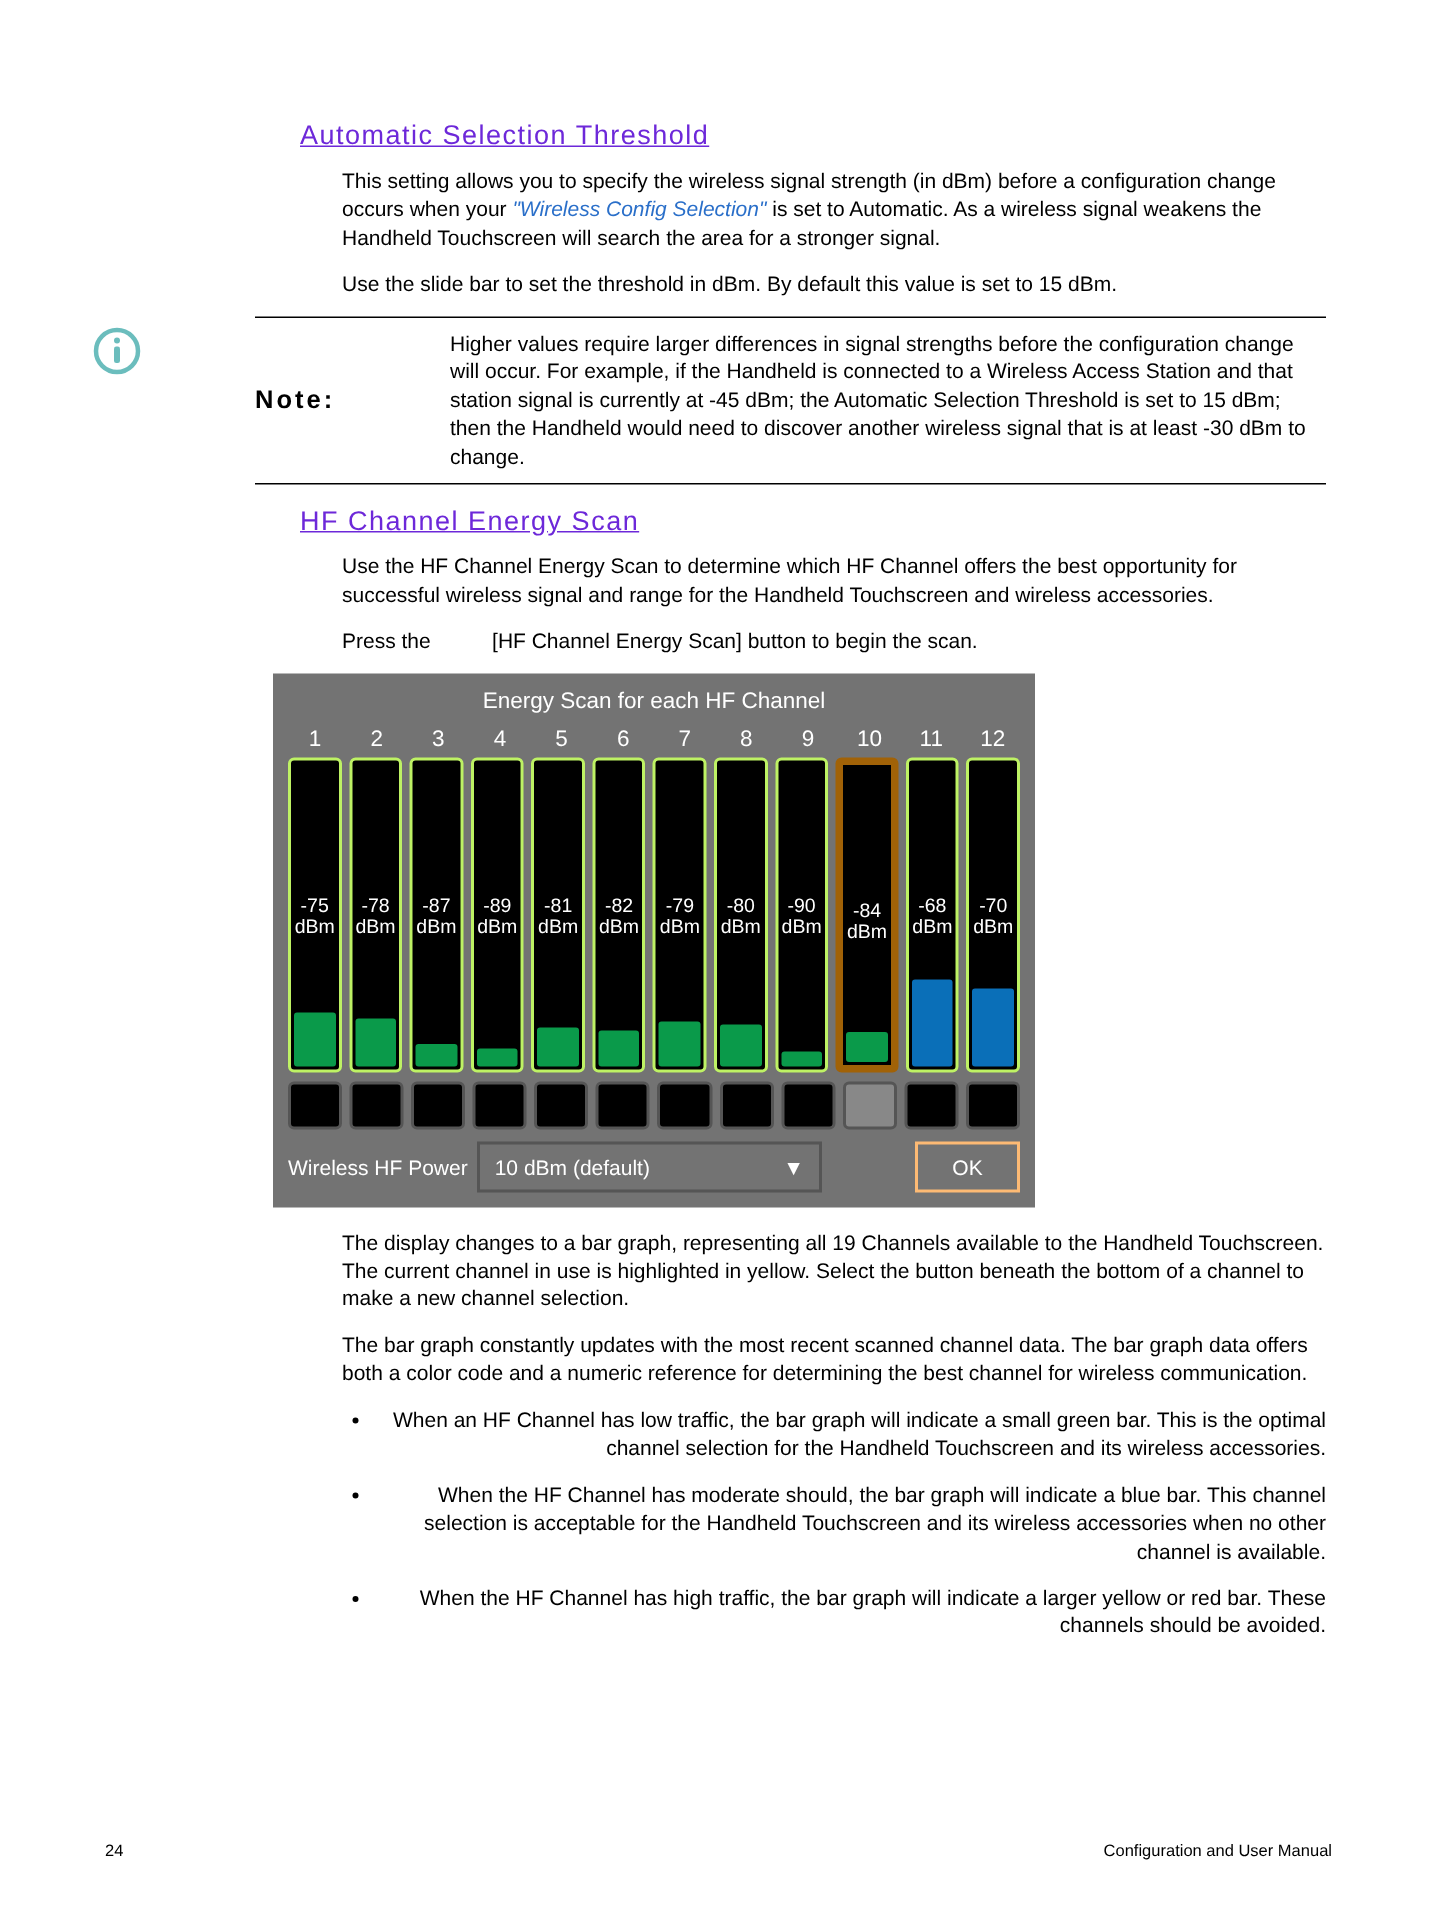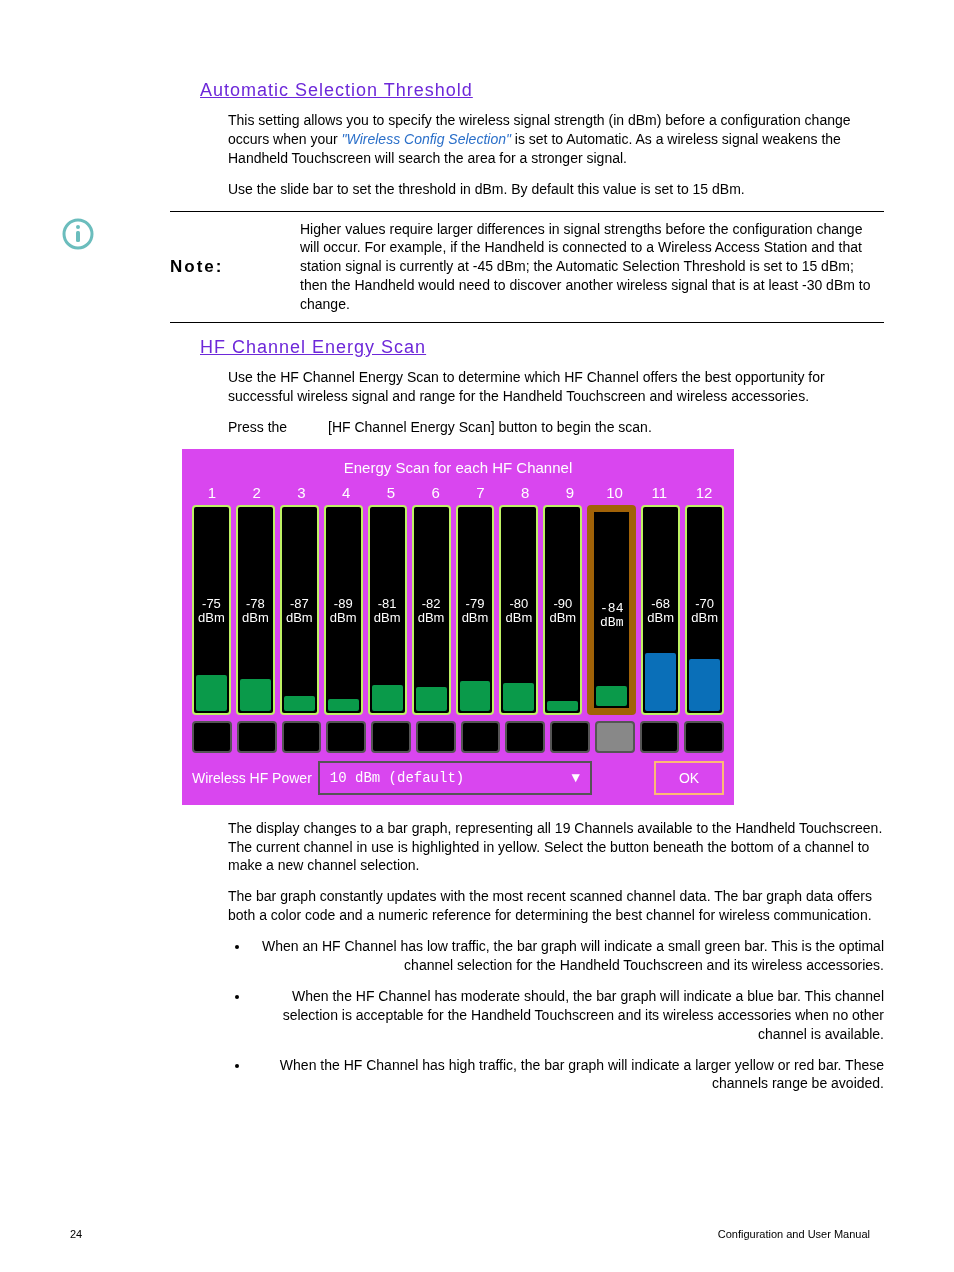--- a/index.html
+++ b/index.html
@@ -49,44 +49,44 @@
   .note-body { line-height: 1.35; }
   .info-icon {
     position: absolute;
     left: 62px;
     top: 218px;
     width: 32px;
     height: 32px;
   }
   .info-icon svg { width: 32px; height: 32px; }
   .scan-panel {
-    background: #d946ef;
+    background: #737373;
     color: #fff;
-    width: 552px;
+    width: 508px;
     margin-left: -18px;
     padding: 10px 10px 10px 10px;
     font-family: "Segoe UI", Arial, sans-serif;
   }
   .scan-title { text-align: center; font-size: 15px; margin-bottom: 4px; }
   .ch-headers, .ch-bars, .ch-buttons { display: flex; gap: 5px; }
   .ch-header {
     flex: 1;
     text-align: center;
     font-size: 15px;
     padding: 4px 0;
   }
   .ch-barcell {
     flex: 1;
     height: 210px;
     border: 2px solid #bef264;
     border-radius: 4px;
     position: relative;
     background: #000;
   }
-  .ch-barcell.selected { border: 7px solid #a16207; font-family: Liberation Mono, monospace; }
+  .ch-barcell.selected { border: 5px solid #a16207; }
   .ch-label {
     position: absolute;
     top: 90px;
     left: 0; right: 0;
     text-align: center;
     font-size: 13px;
     line-height: 1.1;
   }
   .ch-fill {
     position: absolute;
@@ -110,37 +110,36 @@
   .scan-footer-label { font-size: 14px; }
   .scan-select {
     border: 2px solid #555;
     height: 34px;
     flex: 1;
     display: flex;
     align-items: center;
     justify-content: space-between;
     padding: 0 10px;
     font-size: 14px;
-    font-family: Liberation Mono, monospace;
   }
   .scan-ok {
     border: 2px solid #fdba74;
     height: 34px;
     width: 70px;
     display: flex;
     align-items: center;
     justify-content: center;
     font-size: 14px;
   }
   .scan-spacer { width: 50px; }
   ul.bullets { margin-left: 50px; margin-bottom: 8px; }
   ul.bullets li { margin-bottom: 12px; line-height: 1.35; padding-left: 4px; text-align: right; }
   .page-footer {
     position: absolute;
-    left: 70px; right: 84px;
+    left: 70px; right: 66px;
     bottom: 32px;
     display: flex;
     justify-content: space-between;
     font-size: 11px;
   }
   .bold { font-weight: normal; padding-left: 37px; }
 </style>
 </head>
 <body>
 
@@ -261,20 +260,20 @@
       <div class="scan-spacer"></div>
       <div class="scan-ok">OK</div>
     </div>
   </div>
 
   <p class="para-indent" style="margin-top:14px;">The display changes to a bar graph, representing all 19 Channels available to the Handheld Touchscreen. The current channel in use is highlighted in yellow. Select the button beneath the bottom of a channel to make a new channel selection.</p>
   <p class="para-indent">The bar graph constantly updates with the most recent scanned channel data. The bar graph data offers both a color code and a numeric reference for determining the best channel for wireless communication.</p>
   <ul class="bullets">
     <li>When an HF Channel has low traffic, the bar graph will indicate a small green bar. This is the optimal channel selection for the Handheld Touchscreen and its wireless accessories.</li>
     <li>When the HF Channel has moderate should, the bar graph will indicate a blue bar. This channel selection is acceptable for the Handheld Touchscreen and its wireless accessories when no other channel is available.</li>
-    <li>When the HF Channel has high traffic, the bar graph will indicate a larger yellow or red bar. These channels range be avoided.</li>
+    <li>When the HF Channel has high traffic, the bar graph will indicate a larger yellow or red bar. These channels should be avoided.</li>
   </ul>
 </div>
 
 <div class="page-footer">
   <span>24</span>
   <span>Configuration and User Manual</span>
 </div>
 
 </body></html>

